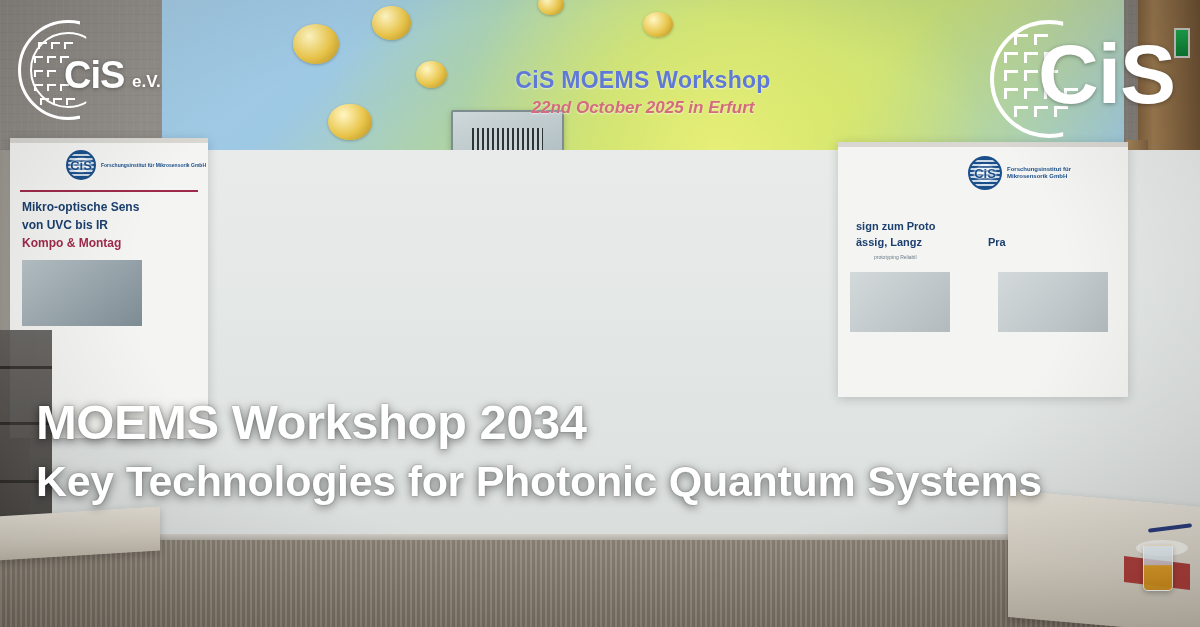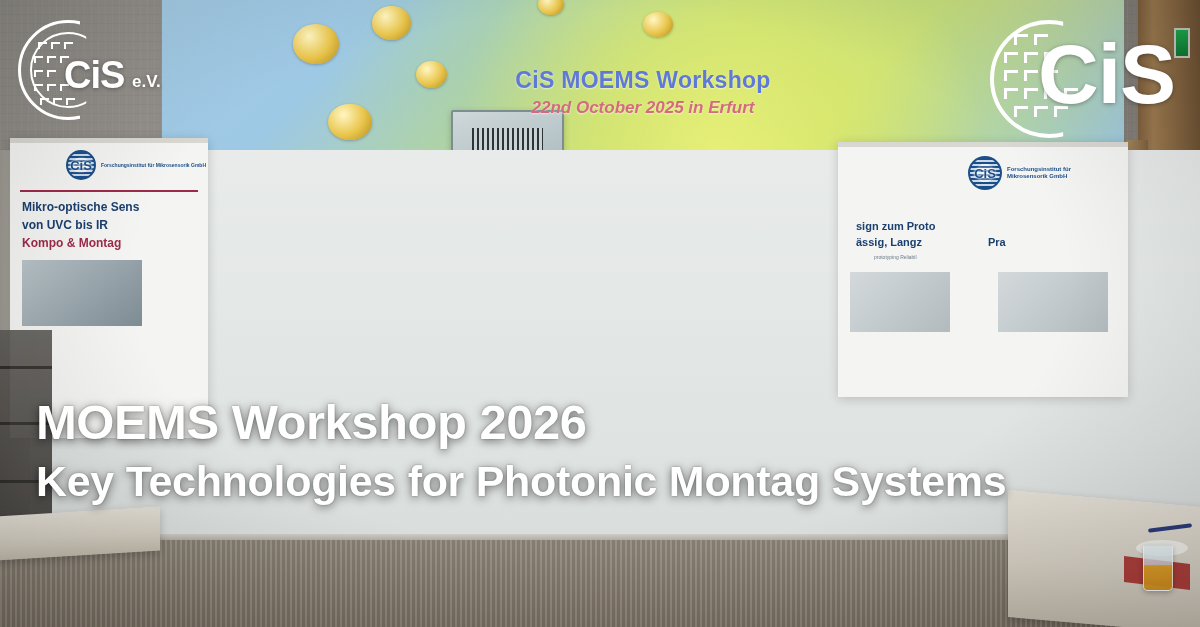--- a/index.html
+++ b/index.html
@@ -622,17 +622,17 @@
     <div class="brick" style="left:34px; top:72px; width:14px; height:11px;"></div>
     <div class="brick" style="left:54px; top:72px; width:14px; height:11px;"></div>
     <div class="brick" style="left:74px; top:72px; width:14px; height:11px;"></div>
     <div class="brick" style="left:24px; top:90px; width:14px; height:11px;"></div>
     <div class="brick" style="left:44px; top:90px; width:14px; height:11px;"></div>
     <div class="brick" style="left:64px; top:90px; width:14px; height:11px;"></div>
     <div class="cis-wordmark" style="left:48px; top:16px; font-size:84px;">CiS</div>
   </div>
 
   <div class="title-block">
-    <div class="headline">MOEMS Workshop 2026</div>
-    <div class="subhead">Key Technologies for Photonic Montag Systems</div>
+    <div class="headline">MOEMS Workshop 2034</div>
+    <div class="subhead">Key Technologies for Photonic Quantum Systems</div>
   </div>
 
 </div>
 
 </body></html>

